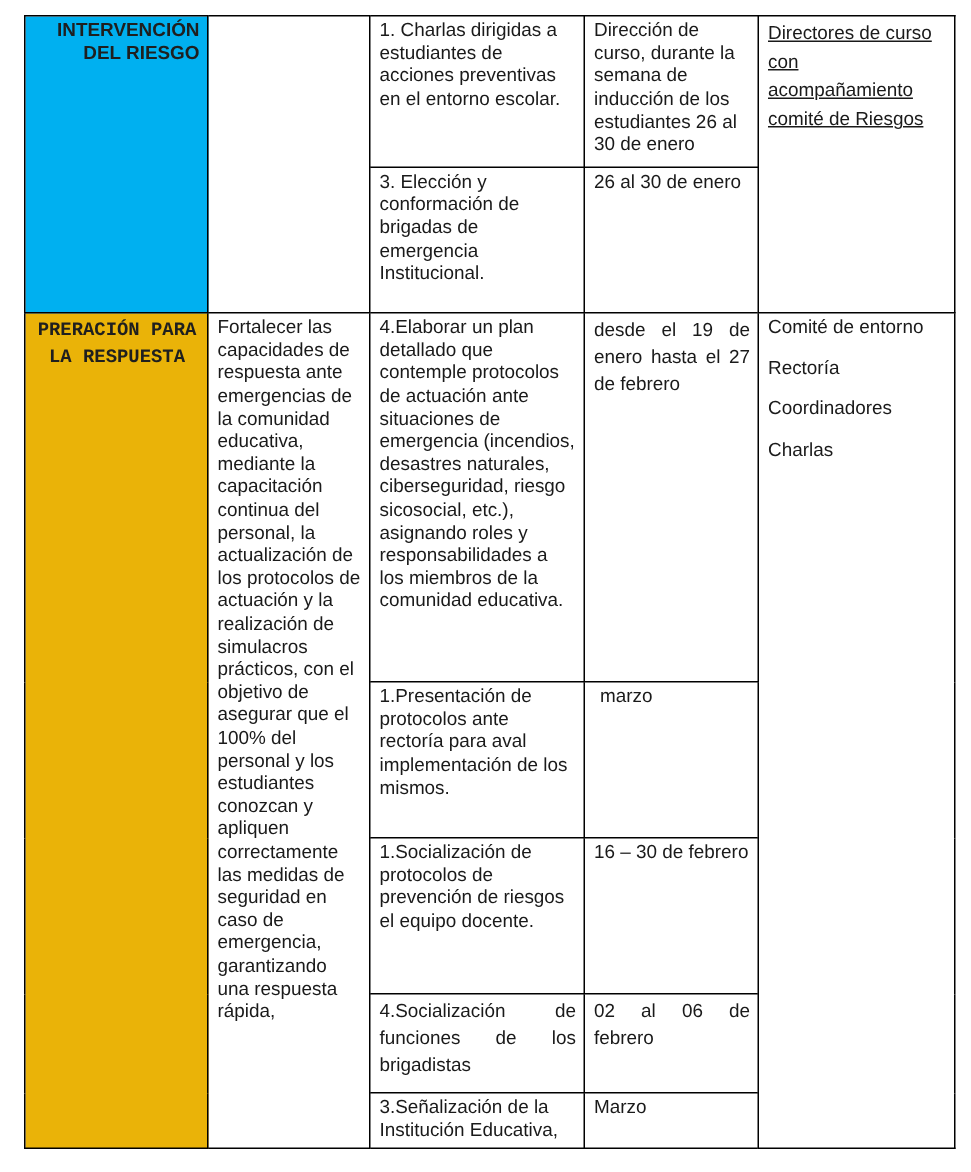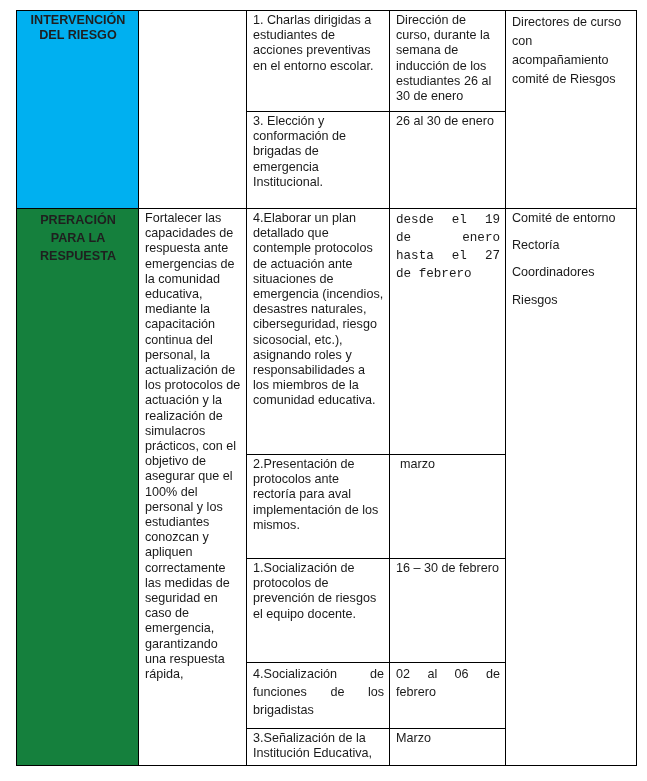--- a/index.html
+++ b/index.html
@@ -5,22 +5,22 @@
     html, body { margin: 0; padding: 0; background: #ffffff; }
     body { width: 647px; height: 781px; position: relative; overflow: hidden;
            font-family: "Liberation Sans", sans-serif; font-size: 12.6px; color: #1a1a1a; }
     table.plan { position: absolute; left: 16px; top: 10px; border-collapse: collapse;
                  table-layout: fixed; width: 620px; }
     table.plan td { border: 1px solid #000; vertical-align: top; padding: 2px 5px 2px 6px;
                     line-height: 15.2px; }
     col.c1 { width: 122px; } col.c2 { width: 108px; } col.c3 { width: 143px; }
     col.c4 { width: 116px; } col.c5 { width: 131px; }
     td.stage { text-align: center; font-weight: bold; color: #1f1f1f; }
-    td.stage-blue { background: #00b0f0; vertical-align: top; padding-top: 0; }
-    td.stage-green { background: #15803d; vertical-align: middle; }
+    td.stage-blue { background: #00b0f0; vertical-align: top; padding-top: 0; text-align: right; }
+    td.stage-green { background: #eab308; vertical-align: middle; font-family: Liberation Mono, monospace; }
     .justify { text-align: justify; text-align-last: left; }
     .resp-list div { margin-bottom: 12px; }
     .date-just { text-align: justify; }
     .row-a { height: 101px; } .row-b { height: 97px; } .row-c { height: 246px; }
     .row-d { height: 104px; } .row-e { height: 104px; } .row-f { height: 66px; }
     .row-g { height: 37px; }
   </style>
 </head>
 <body>
 
@@ -40,21 +40,21 @@
       </td>
       <td rowspan="2">
         <span></span>
       </td>
       <td>
         <span>1. Charlas dirigidas a estudiantes de acciones preventivas en el entorno escolar.</span>
       </td>
       <td>
         <span>Dirección de curso, durante la semana de inducción de los estudiantes 26 al 30 de enero</span>
       </td>
-      <td rowspan="2" style="line-height:19px;">
+      <td rowspan="2" style="line-height:19px;text-decoration:underline;">
         <span>Directores de curso con acompañamiento comité de Riesgos</span>
       </td>
     </tr>
     <tr class="row-b">
       <td>
         <span>3. Elección y conformación de brigadas de emergencia Institucional.</span>
       </td>
       <td>
         <span>26 al 30 de enero</span>
       </td>
@@ -63,33 +63,33 @@
     <tr class="row-c">
       <td rowspan="5" class="stage stage-green" style="line-height:18px;">
         <span>PRERACIÓN PARA LA RESPUESTA</span>
       </td>
       <td rowspan="5">
         <span>Fortalecer las capacidades de respuesta ante emergencias de la comunidad educativa, mediante la capacitación continua del personal, la actualización de los protocolos de actuación y la realización de simulacros prácticos, con el objetivo de asegurar que el 100% del personal y los estudiantes conozcan y apliquen correctamente las medidas de seguridad en caso de emergencia, garantizando una respuesta rápida,</span>
       </td>
       <td>
         <span>4.Elaborar un plan detallado que contemple protocolos de actuación ante situaciones de emergencia (incendios, desastres naturales, ciberseguridad, riesgo sicosocial, etc.), asignando roles y responsabilidades a los miembros de la comunidad educativa.</span>
       </td>
-      <td class="date-just" style="line-height:18px;font-family:Liberation Mono, monospace;">
+      <td class="date-just" style="line-height:18px;">
         <span>desde el 19 de enero hasta el 27 de febrero</span>
       </td>
       <td rowspan="5" class="resp-list">
         <div>Comité de entorno</div>
         <div>Rectoría</div>
         <div>Coordinadores</div>
-        <div>Riesgos</div>
+        <div>Charlas</div>
       </td>
     </tr>
     <tr class="row-d">
       <td>
-        <span>2.Presentación de protocolos ante rectoría para aval implementación de los mismos.</span>
+        <span>1.Presentación de protocolos ante rectoría para aval implementación de los mismos.</span>
       </td>
       <td style="padding-left:10px;">
         <span>marzo</span>
       </td>
     </tr>
     <tr class="row-e">
       <td>
         <span>1.Socialización de protocolos de prevención de riesgos el equipo docente.</span>
       </td>
       <td class="justify">

